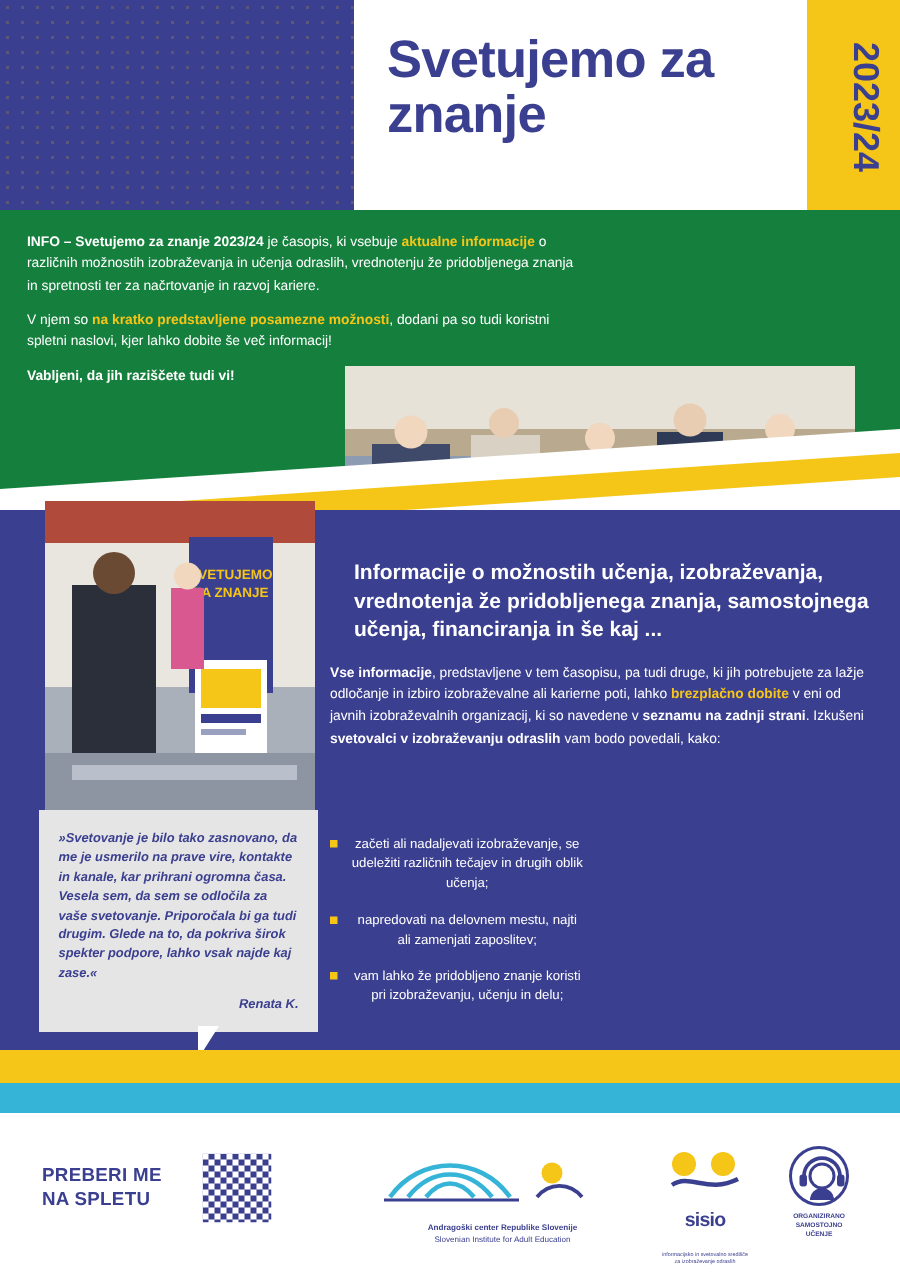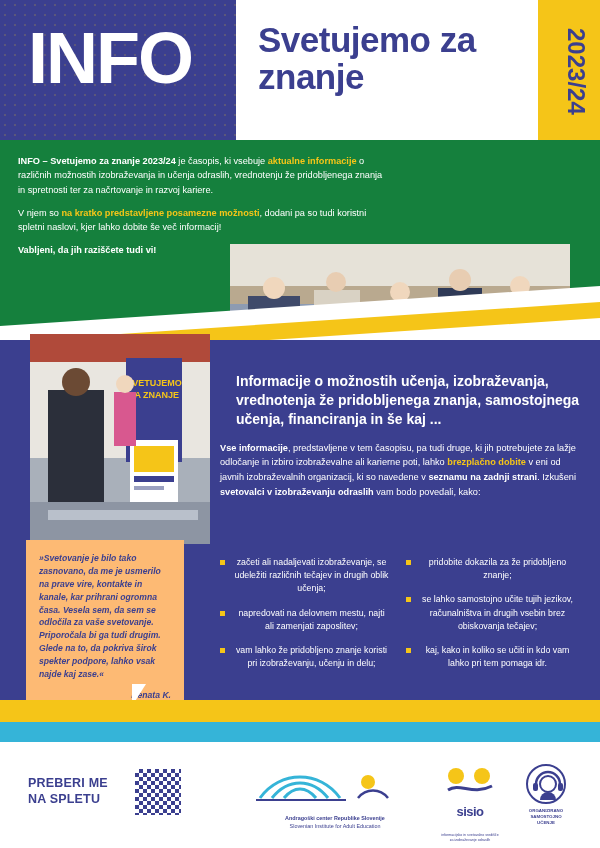--- a/index.html
+++ b/index.html
@@ -112,22 +112,22 @@
     position: relative; padding-left: 13px; margin-bottom: 11px;
     font-size: 8.8px; line-height: 1.5; color: #ffffff;
   }
   .bullet-col li::before {
     content: ""; position: absolute; left: 0; top: 4px;
     width: 5px; height: 5px; background: #f5c518;
   }
 
   
   .bubble {
-    position: absolute; left: 26px; top: 540px; width: 158px;
-    background: #fdba74; color: #3b3f8f;
+    position: absolute; left: 26px; top: 540px; width: 186px;
+    background: #e5e5e5; color: #3b3f8f;
     padding: 12px 13px 12px 13px;
     font-size: 8.6px; line-height: 1.5; font-style: italic;
     font-weight: bold;
   }
   .bubble-tail {
     position: absolute; left: 132px; top: 684px;
     width: 0; height: 0;
     border-left: 14px solid #ffffff;
     border-top: 0 solid transparent;
     border-bottom: 22px solid transparent;
@@ -189,21 +189,20 @@
 </style>
 </head>
 <body>
 
 <div class="poster">
 
   <div class="header">
     <div class="dots"></div>
     <div class="header-white-panel"></div>
     <div class="header-yellow-right"></div>
-    <div class="info-word">INFO</div>
     <div class="header-title">Svetujemo za znanje</div>
     <div class="header-year">2023/24</div>
   </div>
 
   <div class="intro-block">
     <div class="intro-text">
       <p class="intro-p"><b>INFO – Svetujemo za znanje 2023/24</b><span> je časopis, ki vsebuje </span><span class="yellow">aktualne informacije</span><span> o različnih možnostih izobraževanja in učenja odraslih, vrednotenju že pridobljenega znanja in spretnosti ter za načrtovanje in razvoj kariere.</span></p>
       <p class="intro-p"><span>V njem so </span><span class="yellow">na kratko predstavljene posamezne možnosti</span><span>, dodani pa so tudi koristni spletni naslovi, kjer lahko dobite še več informacij!</span></p>
       <p class="intro-last">Vabljeni, da jih raziščete tudi vi!</p>
     </div>
@@ -262,27 +261,20 @@
   </div>
 
   <div class="bullets">
     <div class="bullet-col">
       <ul>
         <li>začeti ali nadaljevati izobraževanje, se udeležiti različnih tečajev in drugih oblik učenja;</li>
         <li>napredovati na delovnem mestu, najti ali zamenjati zaposlitev;</li>
         <li>vam lahko že pridobljeno znanje koristi pri izobraževanju, učenju in delu;</li>
       </ul>
     </div>
-    <div class="bullet-col">
-      <ul>
-        <li>pridobite dokazila za že pridobljeno znanje;</li>
-        <li>se lahko samostojno učite tujih jezikov, računalništva in drugih vsebin brez obiskovanja tečajev;</li>
-        <li>kaj, kako in koliko se učiti in kdo vam lahko pri tem pomaga idr.</li>
-      </ul>
-    </div>
   </div>
 
   <div class="bubble">
     <div>»Svetovanje je bilo tako zasnovano, da me je usmerilo na prave vire, kontakte in kanale, kar prihrani ogromna časa. Vesela sem, da sem se odločila za vaše svetovanje. Priporočala bi ga tudi drugim. Glede na to, da pokriva širok spekter podpore, lahko vsak najde kaj zase.«</div>
     <div class="bubble-author">Renata K.</div>
   </div>
   <div class="bubble-tail"></div>
 
   <div class="band-yellow"></div>
   <div class="band-cyan"></div>

